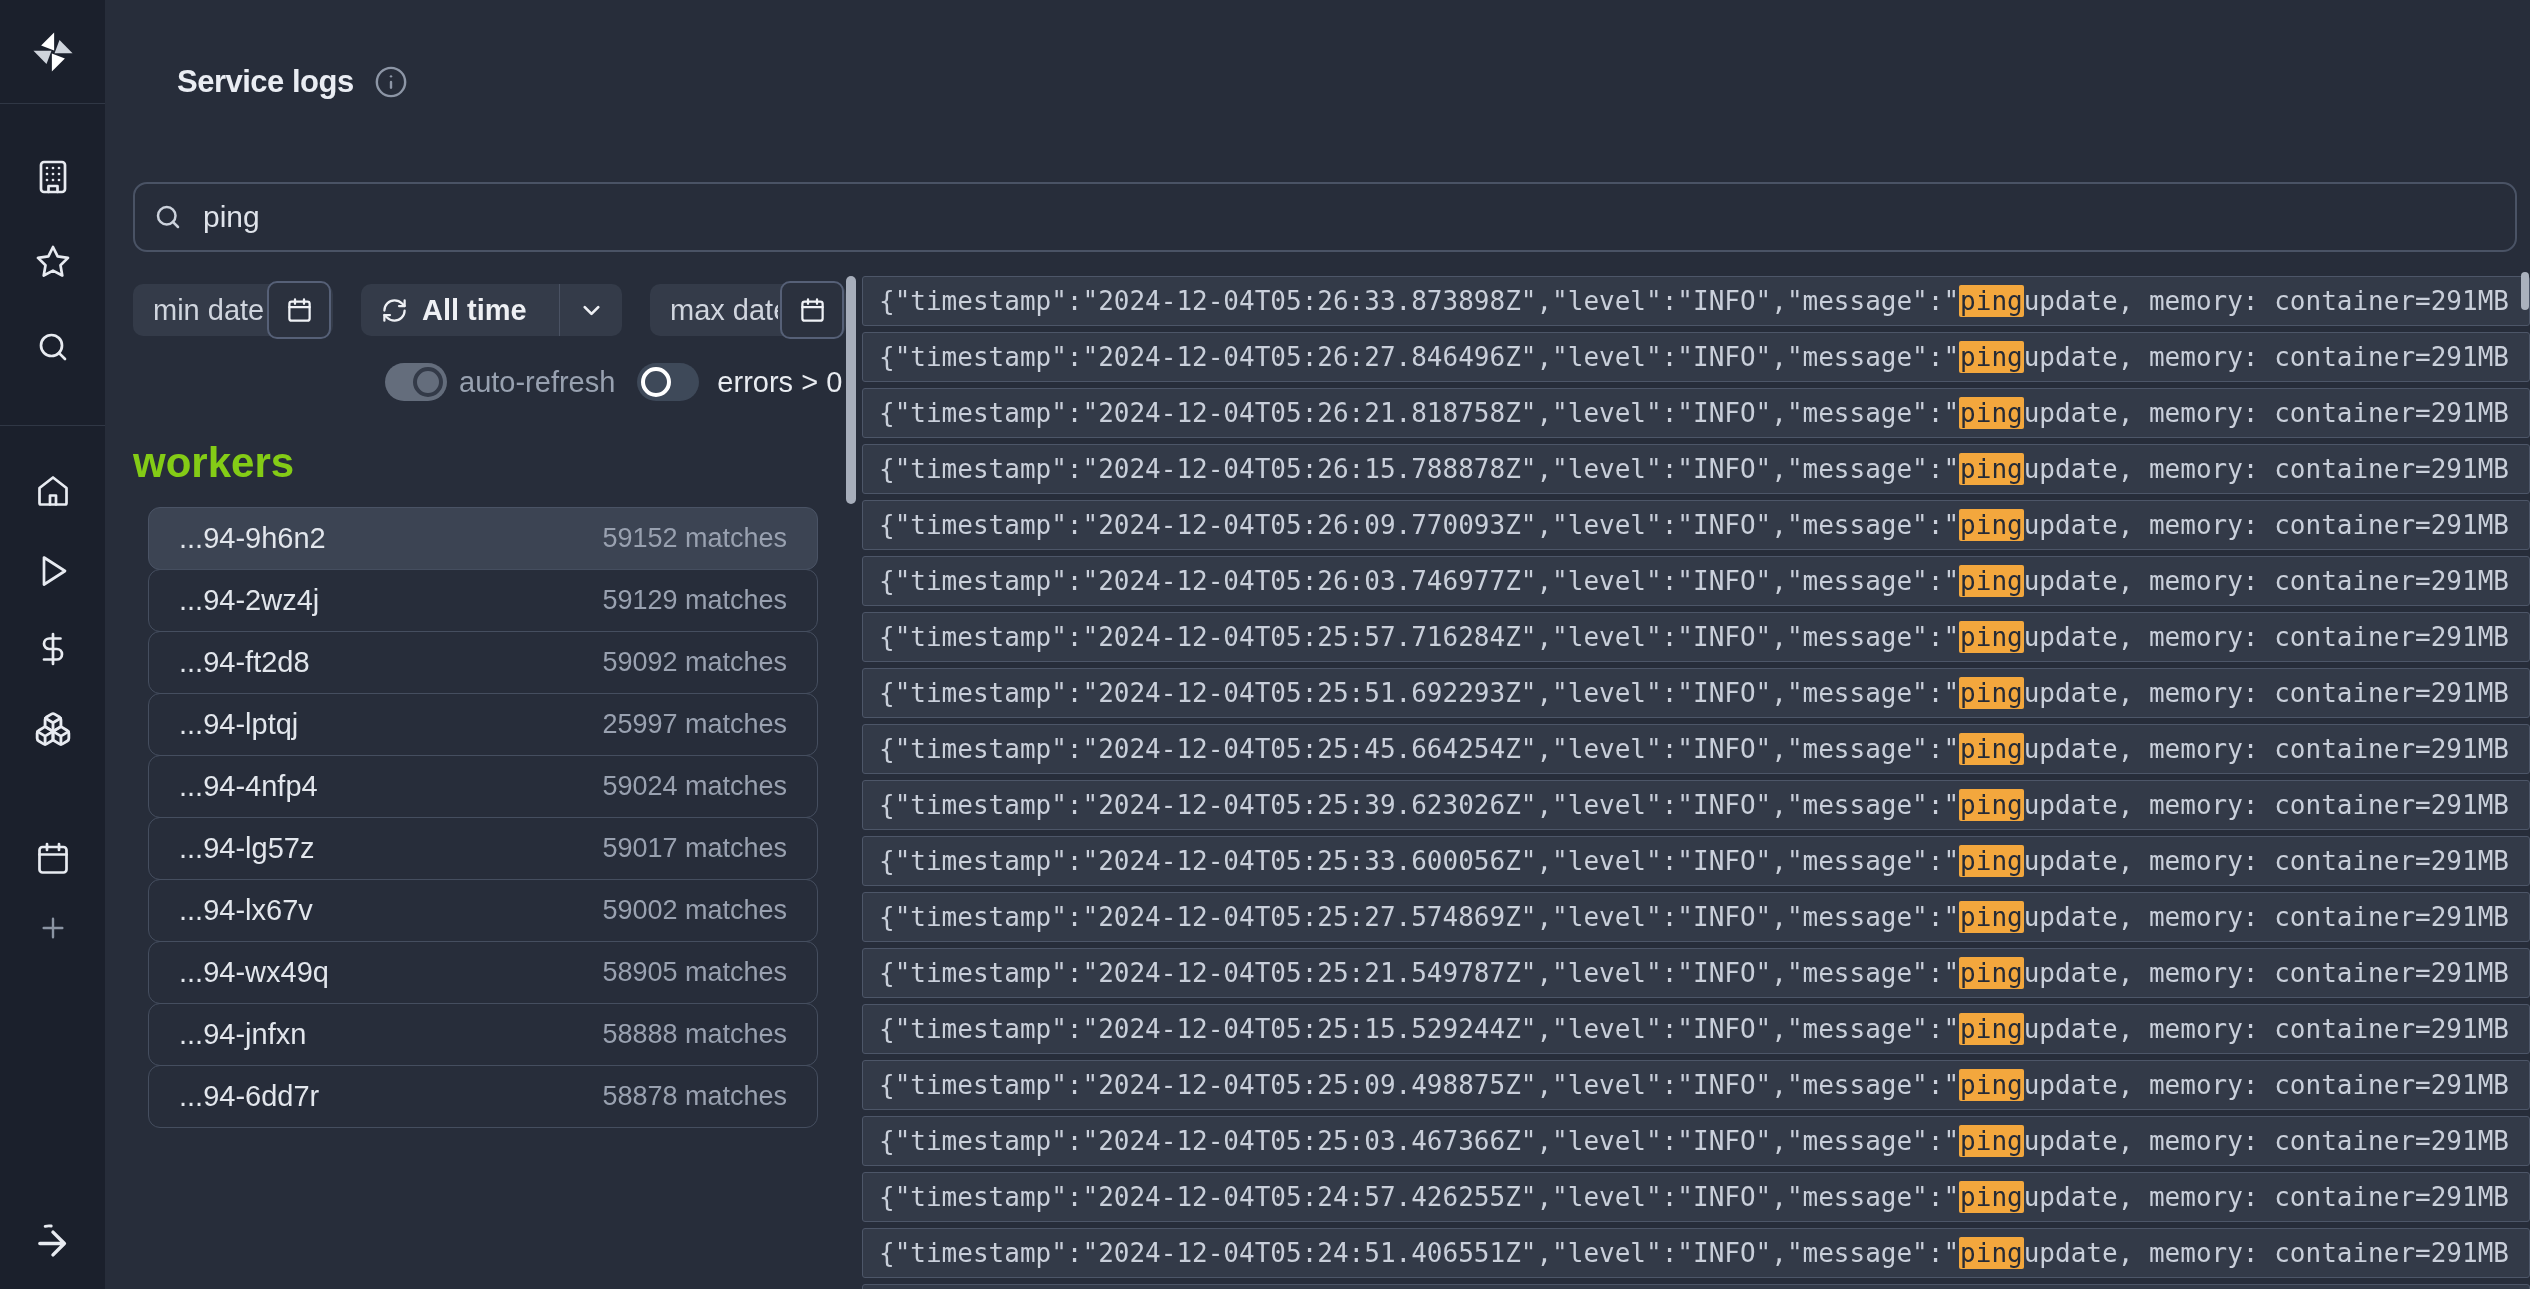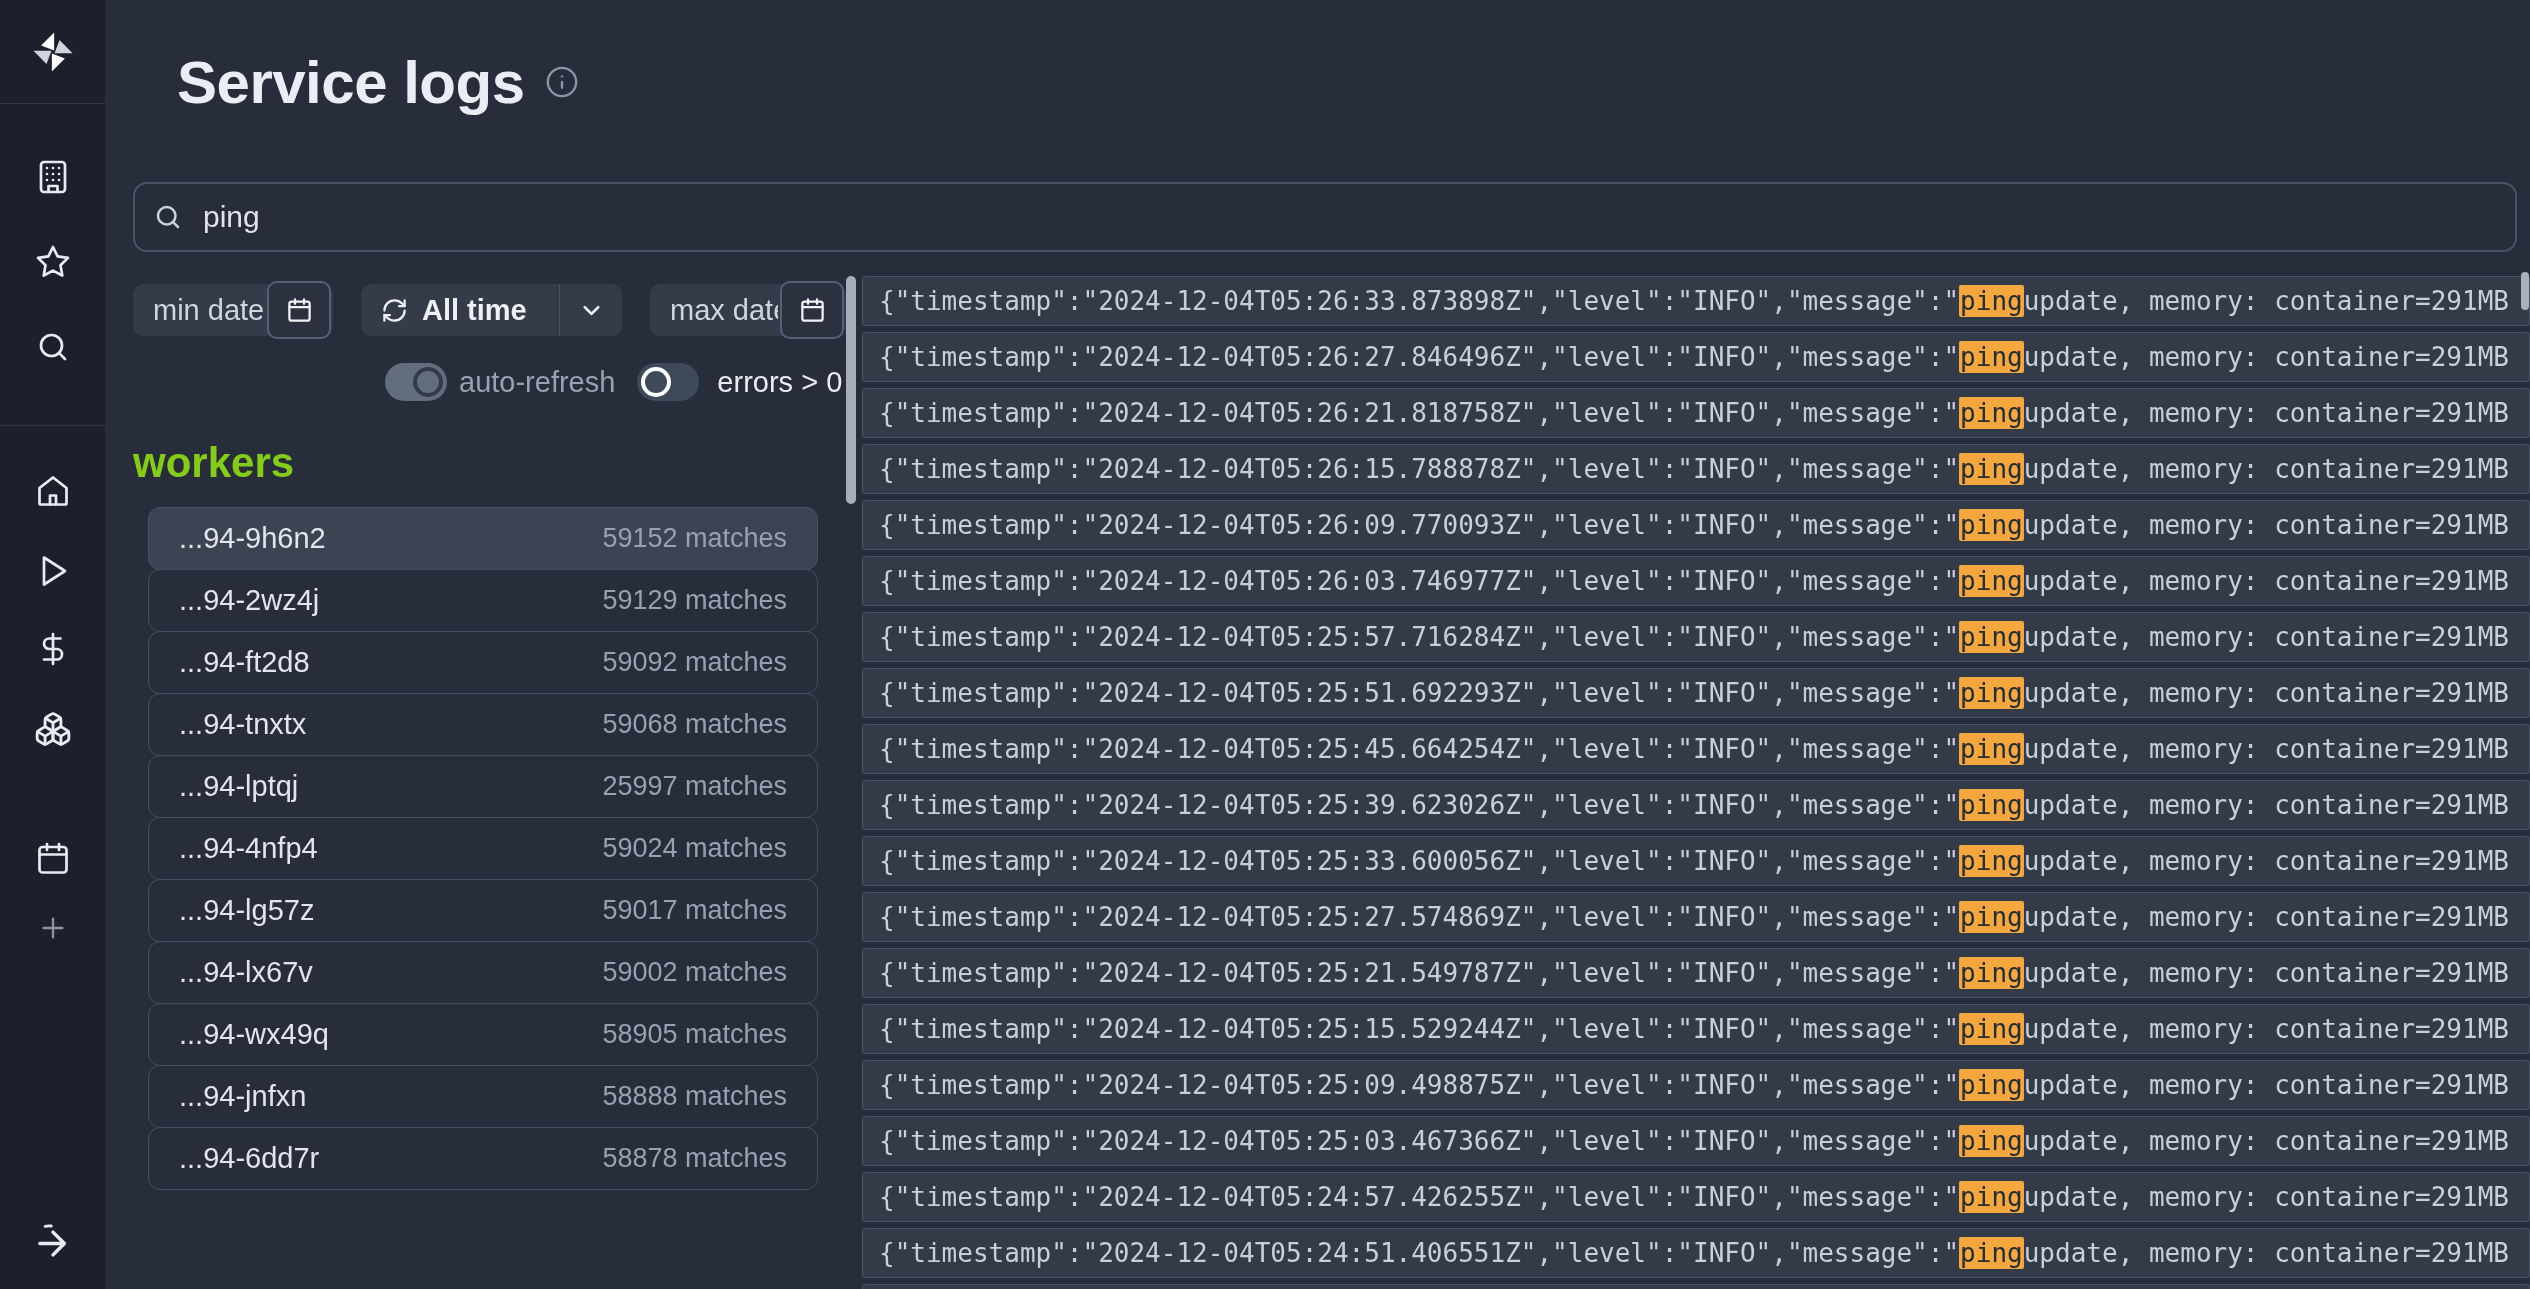--- a/index.html
+++ b/index.html
@@ -9,21 +9,21 @@
   
   .sidebar{width:105px;flex-shrink:0;background:#1b202c;position:relative;}
   .side-item{position:absolute;left:50%;transform:translate(-50%,-50%);width:56px;height:56px;
     display:flex;align-items:center;justify-content:center;color:#e8ebf1;}
   .side-div{position:absolute;left:0;width:105px;height:1px;background:#303745;}
   .side-item svg{display:block;}
 
   
   .main{flex:1;min-width:0;display:flex;flex-direction:column;}
   .header-row{margin:52px 0 0 72px;height:60px;display:flex;align-items:center;gap:20px;}
-  .page-title{font-size:60px;font-weight:700;color:#eaedf3;letter-spacing:-0.5px;}
+  .page-title{font-size:31px;font-weight:700;color:#eaedf3;letter-spacing:-0.5px;}
   .info-icon{color:#8d96a6;margin-top:4px;}
 
   .search-bar{margin:70px 13px 0 28px;height:66px;border:2px solid #4a5365;border-radius:14px;
     display:flex;align-items:center;padding:0 18px;gap:18px;background:transparent;}
   .search-bar svg{color:#ccd2dc;flex-shrink:0;}
   .search-input{flex:1;background:transparent;border:none;outline:none;color:#dfe3ea;
     font-size:30px;font-family:"Liberation Sans",sans-serif;}
 
   .content{flex:1;min-height:0;display:flex;margin-top:12px;}
   .left-col{width:713px;flex-shrink:0;padding:20px 0 0 28px;}
@@ -245,24 +245,20 @@
             </div>
             <div class="worker-row">
               <span class="worker-name">...94-2wz4j</span>
               <span class="worker-matches">59129 matches</span>
             </div>
             <div class="worker-row">
               <span class="worker-name">...94-ft2d8</span>
               <span class="worker-matches">59092 matches</span>
             </div>
             <div class="worker-row">
-              <span class="worker-name">...94-tnxtx</span>
-              <span class="worker-matches">59068 matches</span>
-            </div>
-            <div class="worker-row">
               <span class="worker-name">...94-lptqj</span>
               <span class="worker-matches">25997 matches</span>
             </div>
             <div class="worker-row">
               <span class="worker-name">...94-4nfp4</span>
               <span class="worker-matches">59024 matches</span>
             </div>
             <div class="worker-row">
               <span class="worker-name">...94-lg57z</span>
               <span class="worker-matches">59017 matches</span>

